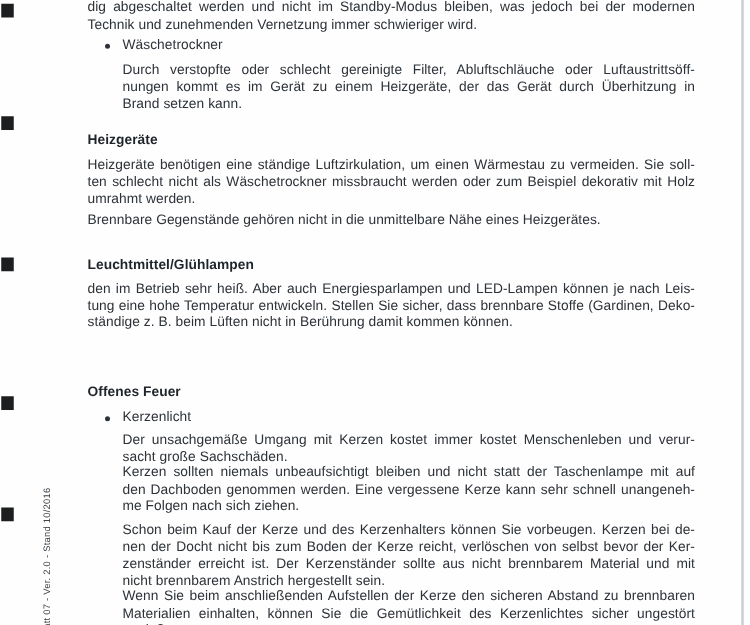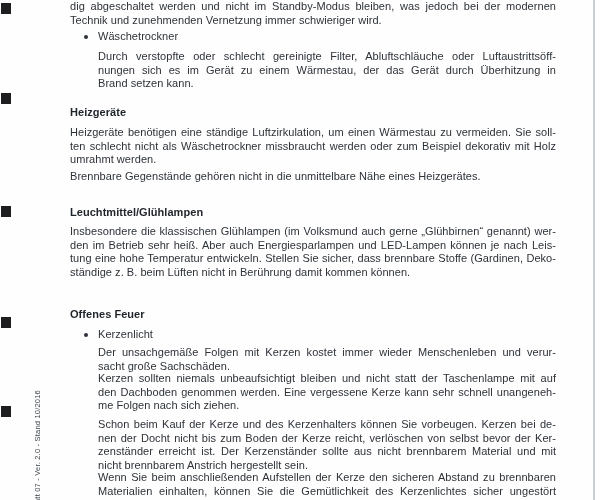--- a/index.html
+++ b/index.html
@@ -82,43 +82,42 @@
 
 <div id="page">
   <div id="blocks">
       <div class="block p l0" style="top: 0px;">
         <div class="line">dig abgeschaltet werden und nicht im Standby-Modus bleiben, was jedoch bei der modernen</div>
         <div class="line last">Technik und zunehmenden Vernetzung immer schwieriger wird.</div>
       </div>
       <div class="block bullet l1" style="top: 30px;"><span class="dot"></span><span>Wäschetrockner</span></div>
       <div class="block p l1" style="top: 50px;">
         <div class="line">Durch verstopfte oder schlecht gereinigte Filter, Abluftschläuche oder Luftaustrittsöff-</div>
-        <div class="line">nungen sich es im Gerät zu einem Wärmestau, der das Gerät durch Überhitzung in</div>
+        <div class="line">nungen kommt es im Gerät zu einem Heizgeräte, der das Gerät durch Überhitzung in</div>
         <div class="line last">Brand setzen kann.</div>
       </div>
       <div class="block h l0" style="top: 106px;">Heizgeräte</div>
       <div class="block p l0" style="top: 126px;">
         <div class="line">Heizgeräte benötigen eine ständige Luftzirkulation, um einen Wärmestau zu vermeiden. Sie soll-</div>
         <div class="line">ten schlecht nicht als Wäschetrockner missbraucht werden oder zum Beispiel dekorativ mit Holz</div>
         <div class="line last">umrahmt werden.</div>
       </div>
       <div class="block p l0" style="top: 170px;">
         <div class="line last">Brennbare Gegenstände gehören nicht in die unmittelbare Nähe eines Heizgerätes.</div>
       </div>
       <div class="block h l0" style="top: 206px;">Leuchtmittel/Glühlampen</div>
       <div class="block p l0" style="top: 225px;">
-        <div class="line">Insbesondere die klassischen Glühlampen (im Volksmund auch gerne „Glühbirnen“ genannt) wer-</div>
         <div class="line">den im Betrieb sehr heiß. Aber auch Energiesparlampen und LED-Lampen können je nach Leis-</div>
         <div class="line">tung eine hohe Temperatur entwickeln. Stellen Sie sicher, dass brennbare Stoffe (Gardinen, Deko-</div>
         <div class="line last">ständige z. B. beim Lüften nicht in Berührung damit kommen können.</div>
       </div>
       <div class="block h l0" style="top: 308px;">Offenes Feuer</div>
       <div class="block bullet l1" style="top: 328px;"><span class="dot"></span><span>Kerzenlicht</span></div>
       <div class="block p l1" style="top: 346px;">
-        <div class="line">Der unsachgemäße Folgen mit Kerzen kostet immer wieder Menschenleben und verur-</div>
+        <div class="line">Der unsachgemäße Umgang mit Kerzen kostet immer kostet Menschenleben und verur-</div>
         <div class="line last">sacht große Sachschäden.</div>
       </div>
       <div class="block p l1" style="top: 372px;">
         <div class="line">Kerzen sollten niemals unbeaufsichtigt bleiben und nicht statt der Taschenlampe mit auf</div>
         <div class="line">den Dachboden genommen werden. Eine vergessene Kerze kann sehr schnell unangeneh-</div>
         <div class="line last">me Folgen nach sich ziehen.</div>
       </div>
       <div class="block p l1" style="top: 418px;">
         <div class="line">Schon beim Kauf der Kerze und des Kerzenhalters können Sie vorbeugen. Kerzen bei de-</div>
         <div class="line">nen der Docht nicht bis zum Boden der Kerze reicht, verlöschen von selbst bevor der Ker-</div>

